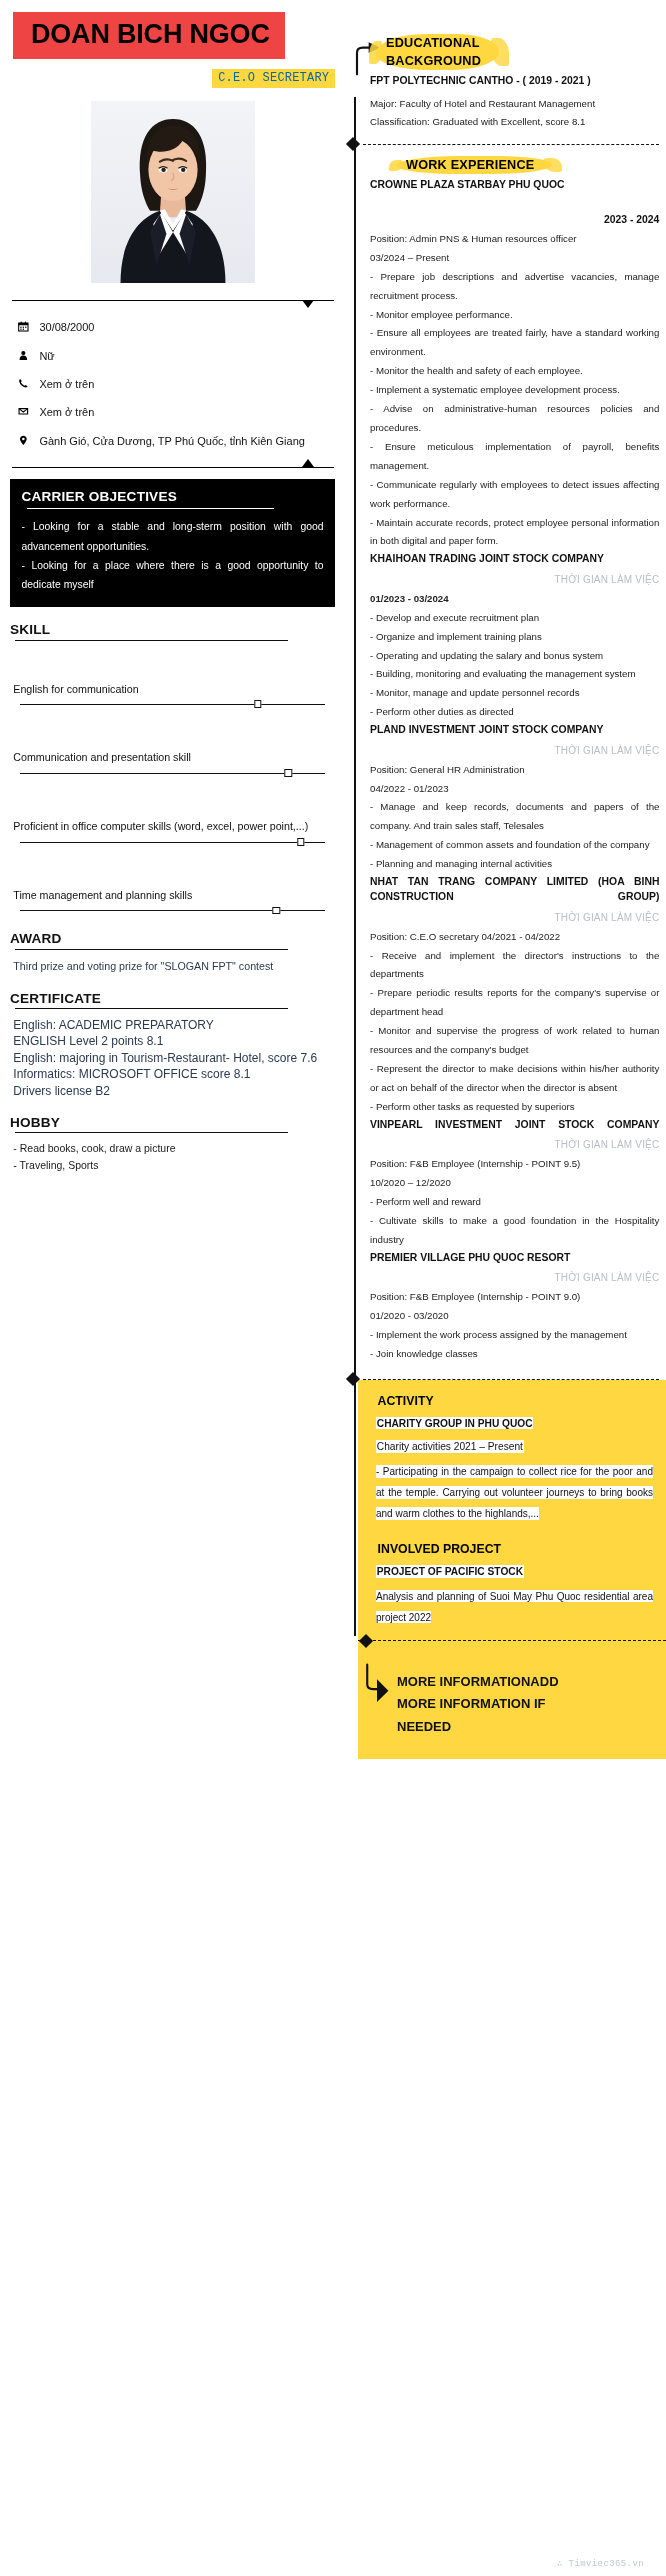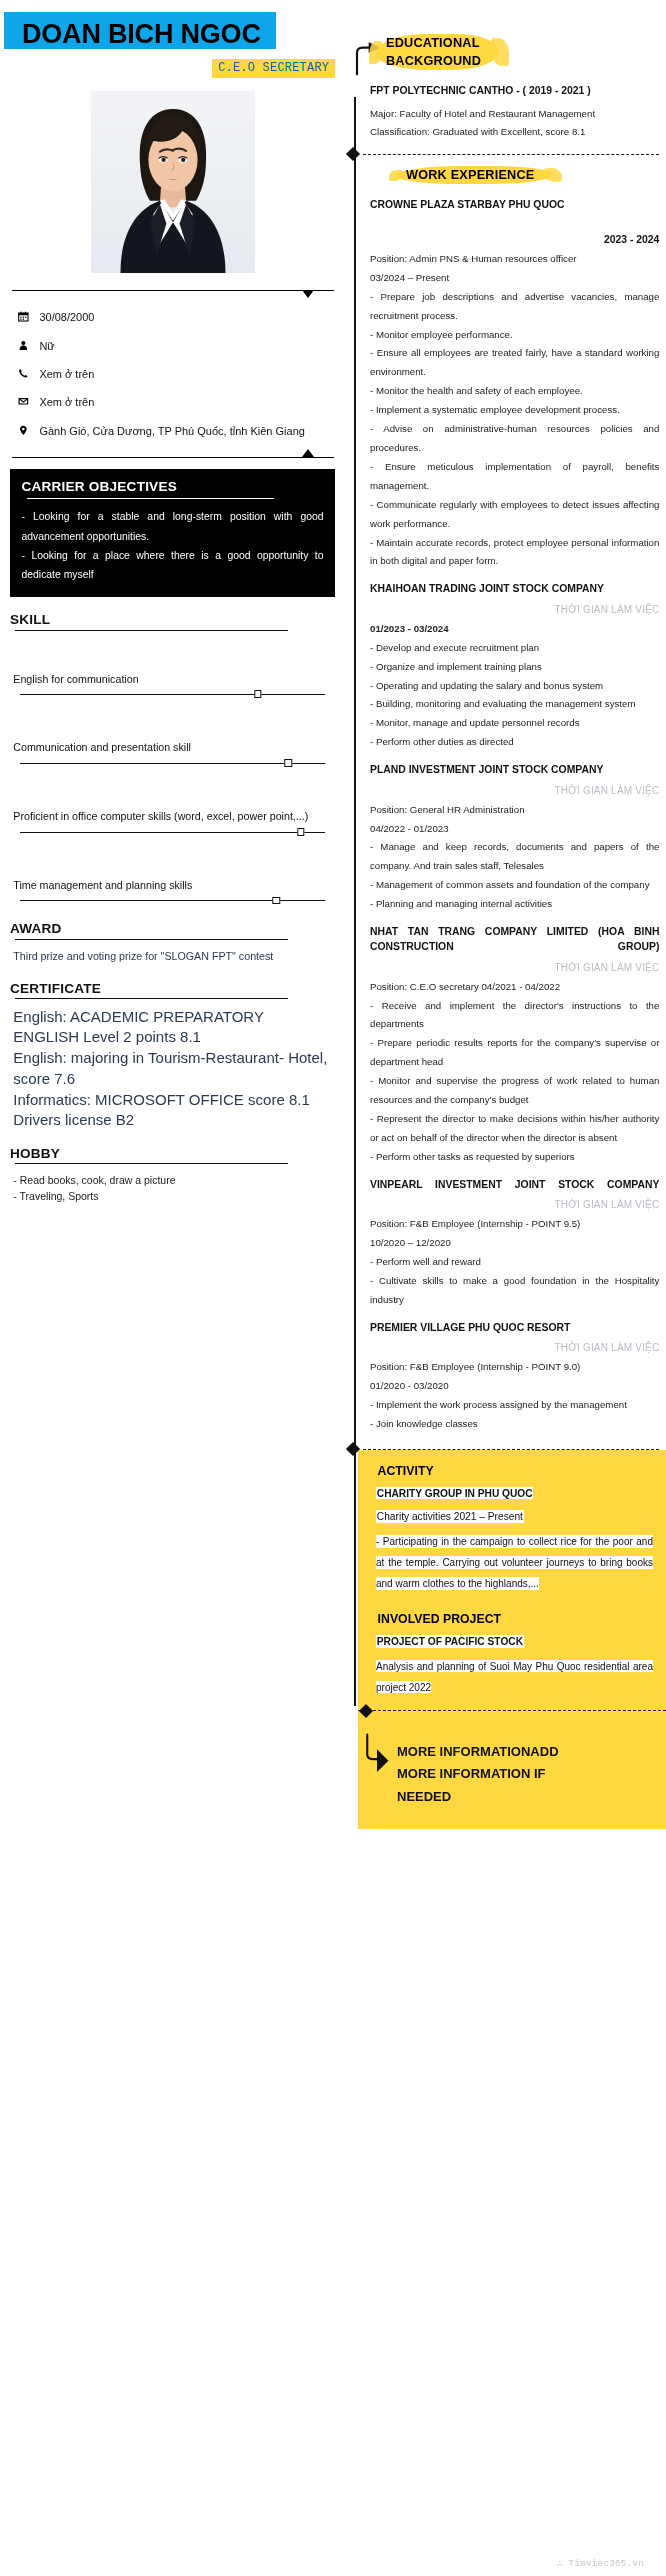--- a/index.html
+++ b/index.html
@@ -21,24 +21,24 @@
   
   .left-col {
     width: 345px;
     flex: 0 0 345px;
     padding: 0 0 0 0;
     position: relative;
   }
 
   .name-band {
     display: inline-block;
-    background: #0ea5e9;
-    padding: 9px 15px 1px 18px;
+    background: #ef4444;
+    padding: 9px 15px 11px 18px;
     margin-top: 11.5px;
-    margin-left: 4px;
+    margin-left: 13px;
   }
   .name-band h1 {
     font-size: 27px;
     font-weight: bold;
     letter-spacing: -0.2px;
     color: #000;
     line-height: 1;
     white-space: nowrap;
   }
 
@@ -171,21 +171,21 @@
     transform: translateX(-50%);
   }
 
   .body-txt {
     font-size: 10.7px;
     line-height: 1.75;
     color: #2b3a52;
     padding-left: 3.3px;
   }
   .body-txt-tight {
-    font-size: 15px;
+    font-size: 12px;
     line-height: 1.38;
     color: #2b3a52;
     padding-left: 3.3px;
   }
   .body-txt-dark {
     font-size: 10.5px;
     line-height: 1.55;
     color: #1a1a1a;
     padding-left: 3.3px;
   }
@@ -253,21 +253,20 @@
     line-height: 1.42;
     display: block;
   }
 
   .r-block { margin: 0 6.6px 0 25px; }
   .r-company {
     font-size: 10.4px;
     font-weight: bold;
     color: #111;
     line-height: 1.45;
-    margin-top: 10px;
   }
   .r-company.just { text-align: justify; text-align-last: justify; }
   .r-date-right {
     text-align: right;
     font-size: 10.4px;
     font-weight: bold;
     color: #111;
     margin-top: 22px;
   }
   .r-placeholder {

